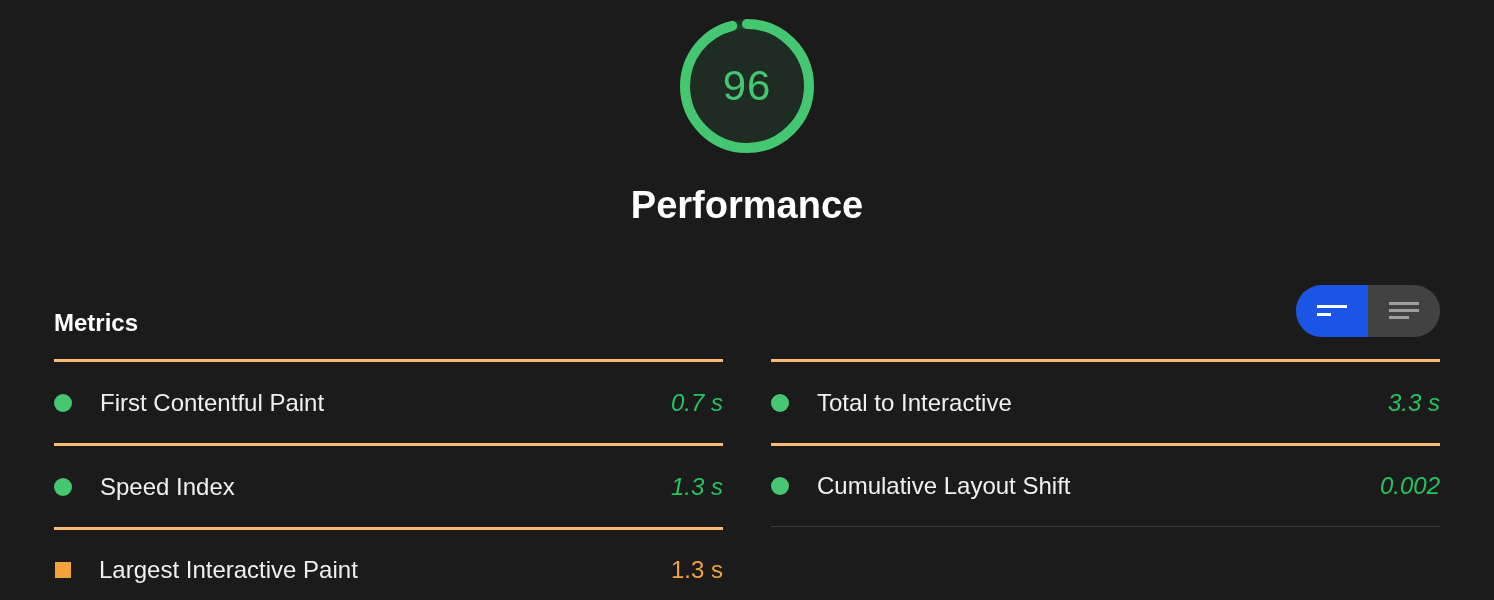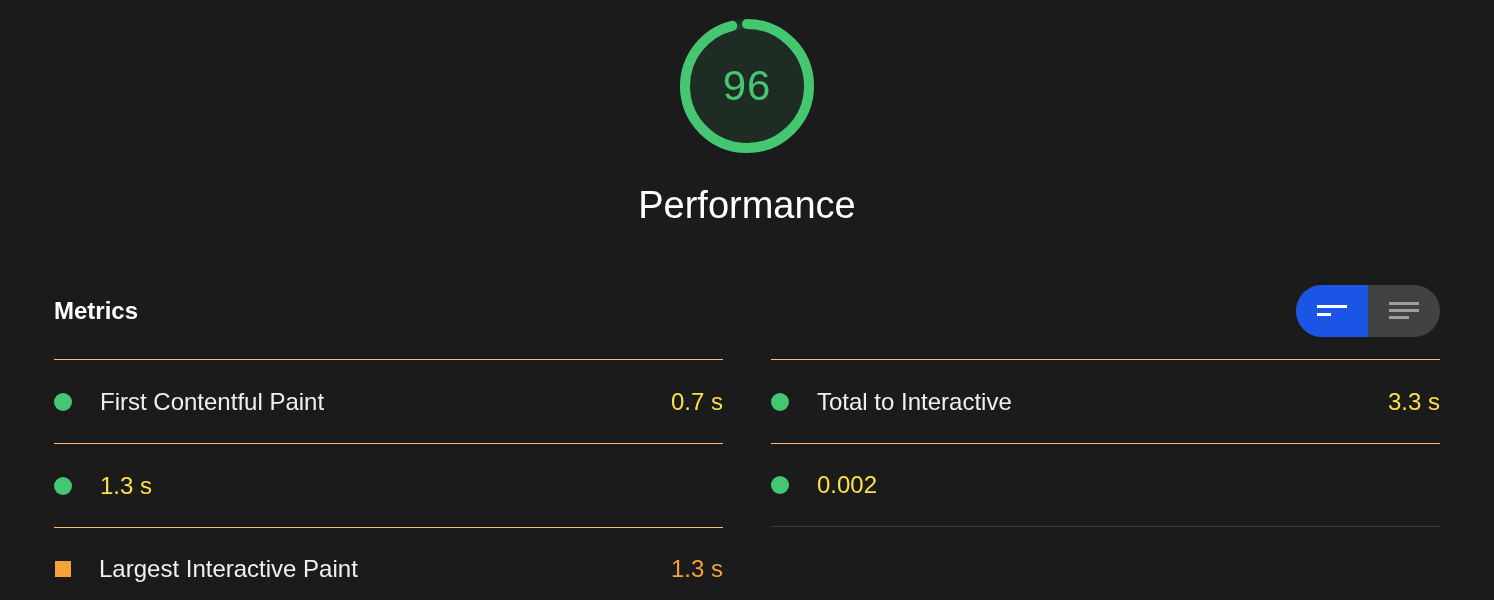--- a/index.html
+++ b/index.html
@@ -41,27 +41,27 @@
     align-items: center;
     justify-content: center;
     font-size: 42px;
     font-weight: 400;
     color: #45c772;
     letter-spacing: 1px;
   }
   .category-title {
     margin-top: 28px;
     font-size: 38px;
-    font-weight: 400;
+    font-weight: 700;
     color: #ffffff;
   }
 
   .metrics-header {
     display: flex;
-    align-items: center;
+    align-items: flex-end;
     justify-content: space-between;
     margin-top: 58px;
   }
   .metrics-header h2 {
     font-size: 24px;
     font-weight: 600;
   }
 
   .view-toggle {
     display: flex;
@@ -85,21 +85,21 @@
     display: grid;
     grid-template-columns: 1fr 1fr;
     column-gap: 48px;
     margin-top: 22px;
   }
   .col { }
   .metric-row {
     display: flex;
     align-items: center;
     height: 84px;
-    border-top: 1px solid #fdba74;
+    border-top: 3px solid #fdba74;
   }
   .metric-row:last-child { border-bottom: 1px solid #3a3a3a; }
   .status-dot {
     width: 18px;
     height: 18px;
     border-radius: 50%;
     margin-right: 28px;
     flex: 0 0 auto;
   }
   .status-square {
@@ -111,21 +111,21 @@
   .metric-label {
     font-size: 24px;
     font-weight: 400;
     color: #f0f0f0;
     flex: 1;
   }
   .metric-value {
     font-size: 24px;
     font-weight: 400;
   }
-  .good  { color: #fde047; }
+  .good  { color: #22c55e; font-style: italic; }
   .warn  { color: #f2a33a; }
 </style>
 </head>
 <body>
 
 <div class="page">
 
   <div class="gauge-wrap">
     <div class="gauge">
       <div class="gauge-fill"></div>
@@ -159,34 +159,36 @@
 
   <div class="metrics-grid">
     <div class="col" id="col-left">
         <div class="metric-row">
           <span class="status-dot" style="background: rgb(69, 199, 114);"></span>
           <span class="metric-label">First Contentful Paint</span>
           <span class="metric-value good">0.7 s</span>
         </div>
         <div class="metric-row">
           <span class="status-dot" style="background: rgb(69, 199, 114);"></span>
+          <span class="metric-label">Speed Index</span>
           <span class="metric-value good">1.3 s</span>
         </div>
         <div class="metric-row">
           <span class="status-square" style="background: rgb(242, 163, 58);"></span>
           <span class="metric-label">Largest Interactive Paint</span>
           <span class="metric-value warn">1.3 s</span>
         </div>
       </div>
     <div class="col" id="col-right">
         <div class="metric-row">
           <span class="status-dot" style="background: rgb(69, 199, 114);"></span>
           <span class="metric-label">Total to Interactive</span>
           <span class="metric-value good">3.3 s</span>
         </div>
         <div class="metric-row">
           <span class="status-dot" style="background: rgb(69, 199, 114);"></span>
+          <span class="metric-label">Cumulative Layout Shift</span>
           <span class="metric-value good">0.002</span>
         </div>
       </div>
   </div>
 
 </div>
 
 </body></html>

